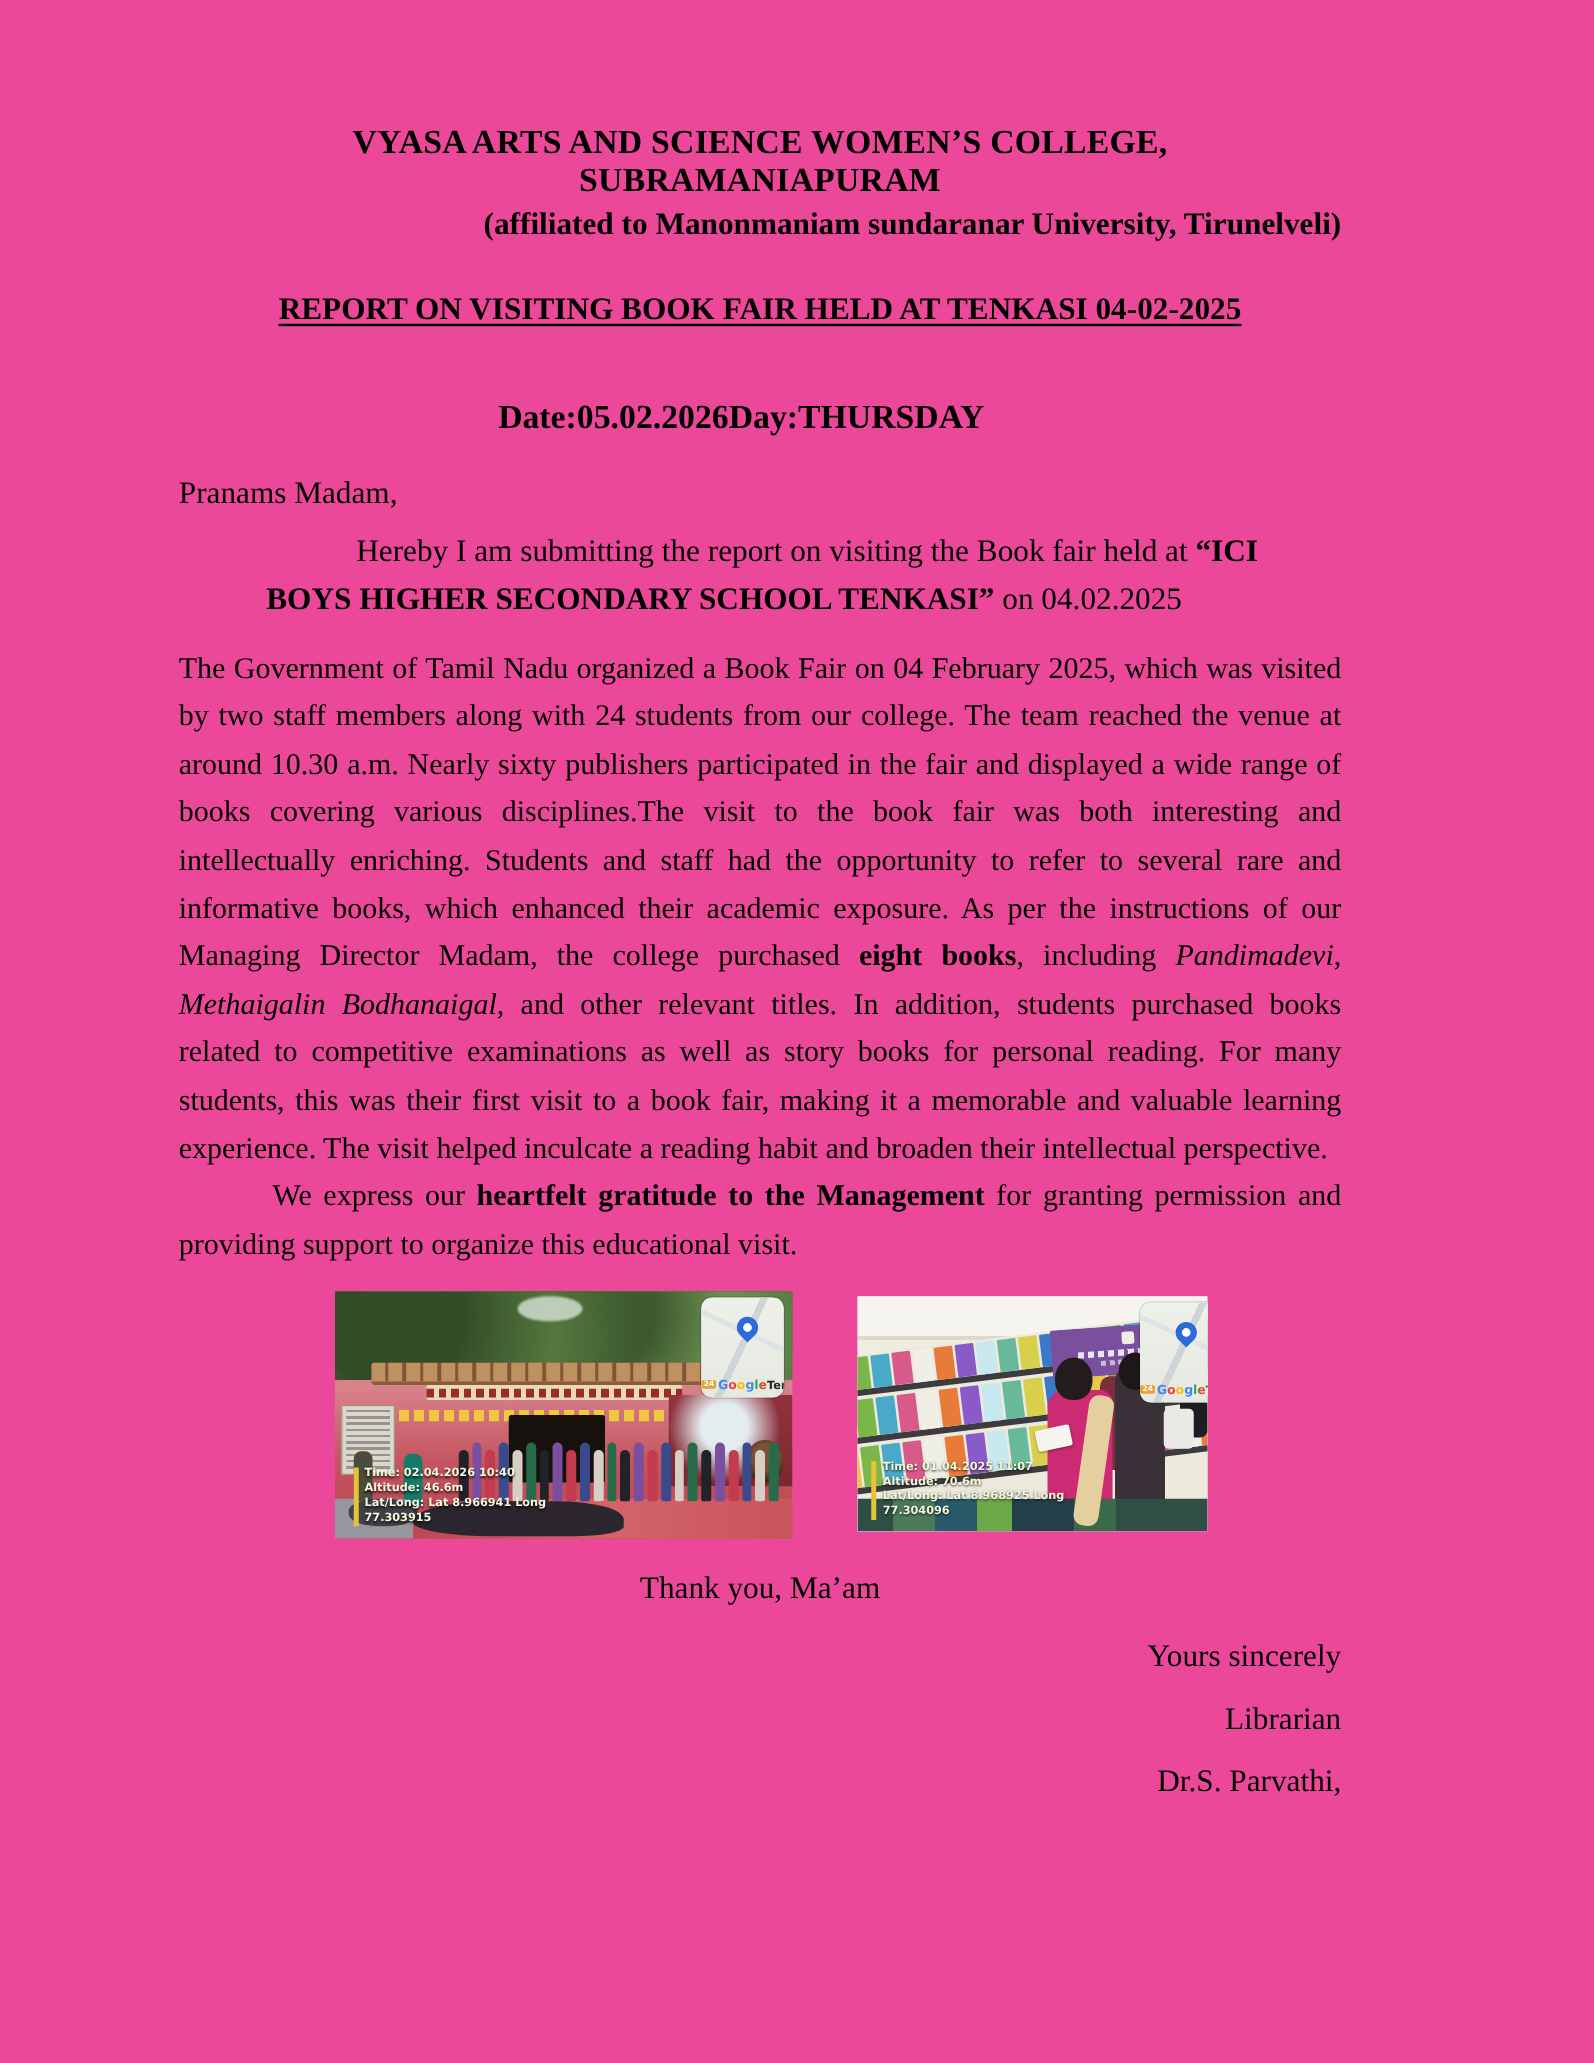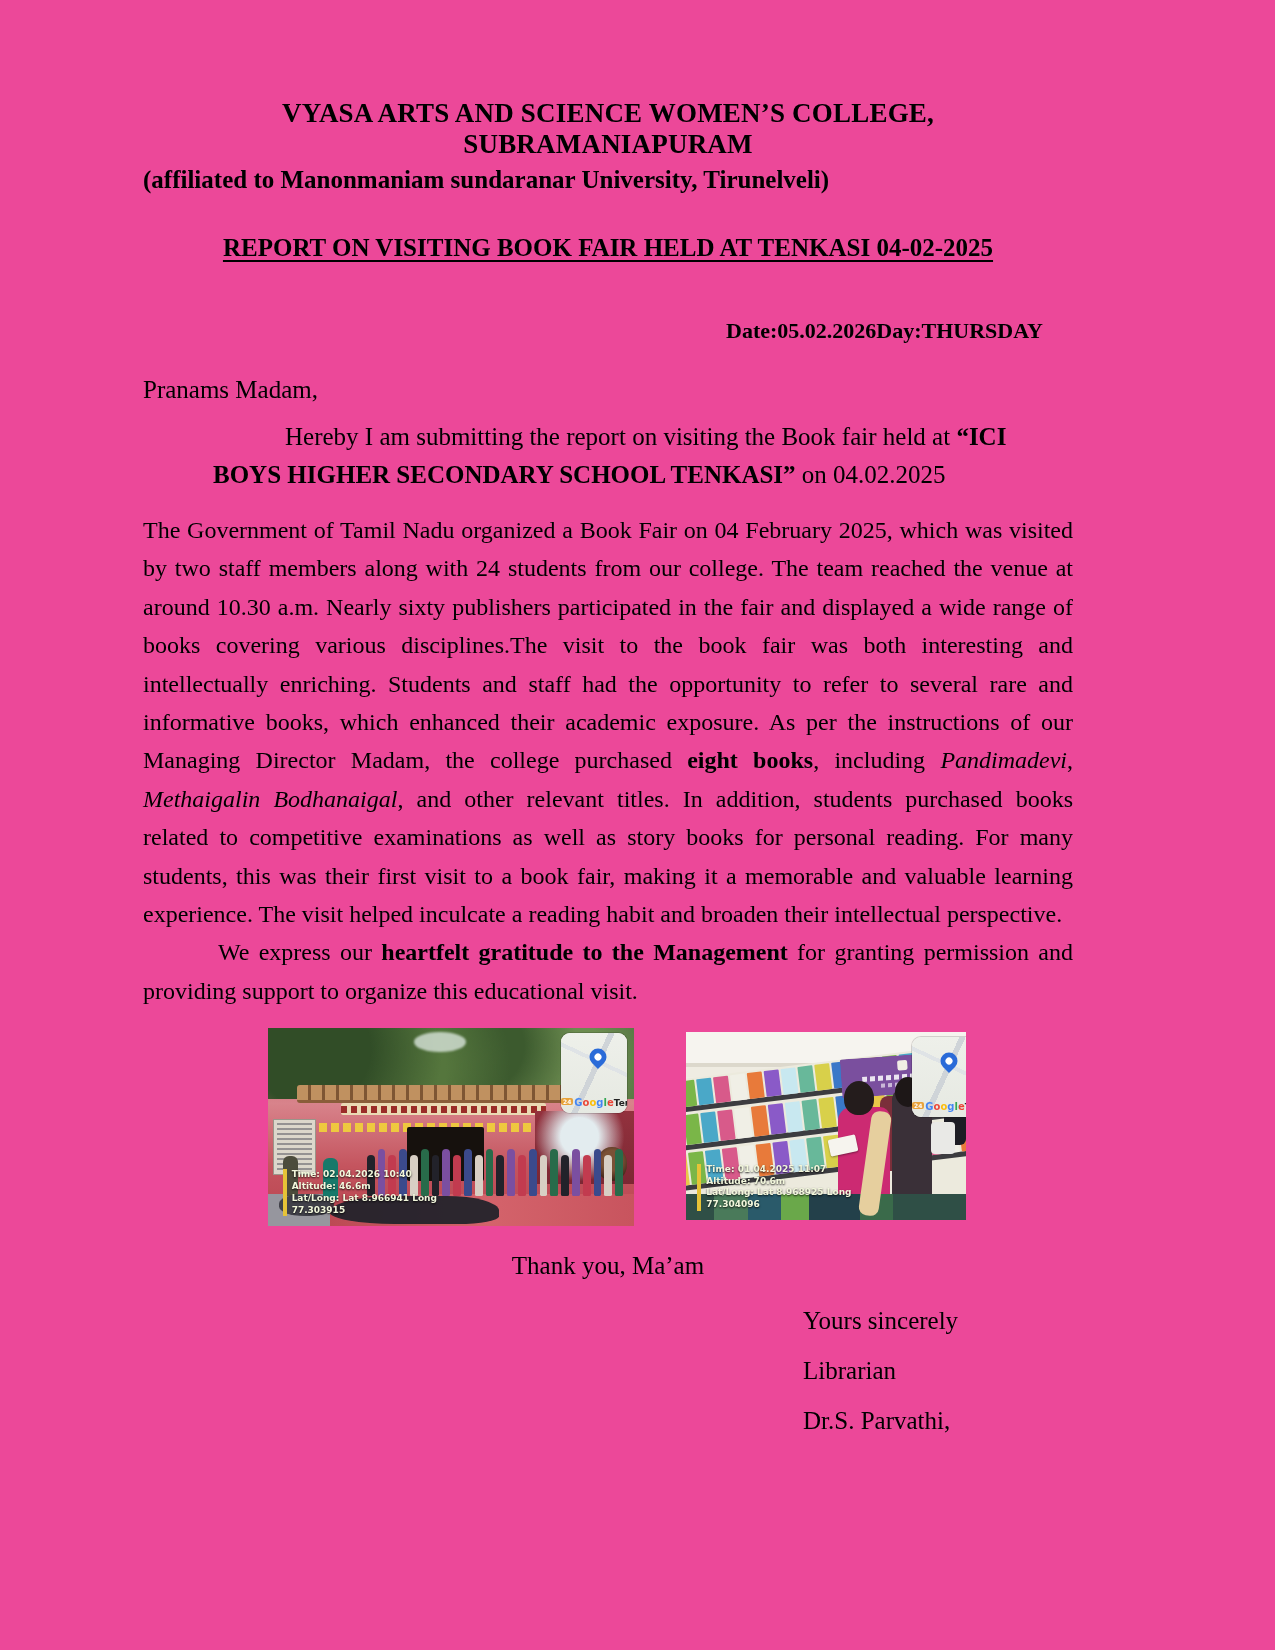--- a/index.html
+++ b/index.html
@@ -18,40 +18,40 @@
     margin:0 202px 0 143px; 
   }
   .college-title{
     padding-top:98px;
     text-align:center;
     font-weight:bold;
     font-size:27px;
     letter-spacing:.2px;
   }
   .affiliation{
-    text-align:left;
+    text-align:right;
     font-weight:bold;
     font-size:25px;
     margin-top:6px;
   }
   .report-title{
     text-align:center;
     font-weight:bold;
     font-size:25px;
     margin-top:40px;
     text-decoration:underline;
     text-underline-offset:4px;
     text-decoration-thickness:2px;
   }
   .date-row{
     margin-top:56px;
     display:flex;
-    justify-content:flex-end;
+    justify-content:center;
     font-weight:bold;
-    font-size:22px;
+    font-size:27px;
   }
   .date-row .day{margin-right:30px;}
   .salutation{
     margin-top:32px;
     font-size:25px;
   }
   p{margin:0;}
   .intro{
     margin-top:14px;
     margin-left:70px;
@@ -195,21 +195,21 @@
   .thanks{
     margin-top:26px;
     text-align:center;
     font-weight:normal;
     font-size:25px;
   }
   .signoff{
     margin-top:16px;
     margin-left:auto;
     width:270px;
-    text-align:left;
+    text-align:right;
     font-size:25px;
     line-height:2.0;
   }
 </style>
 </head>
 <body>
 
 <div class="page">
   <div class="content">
 

